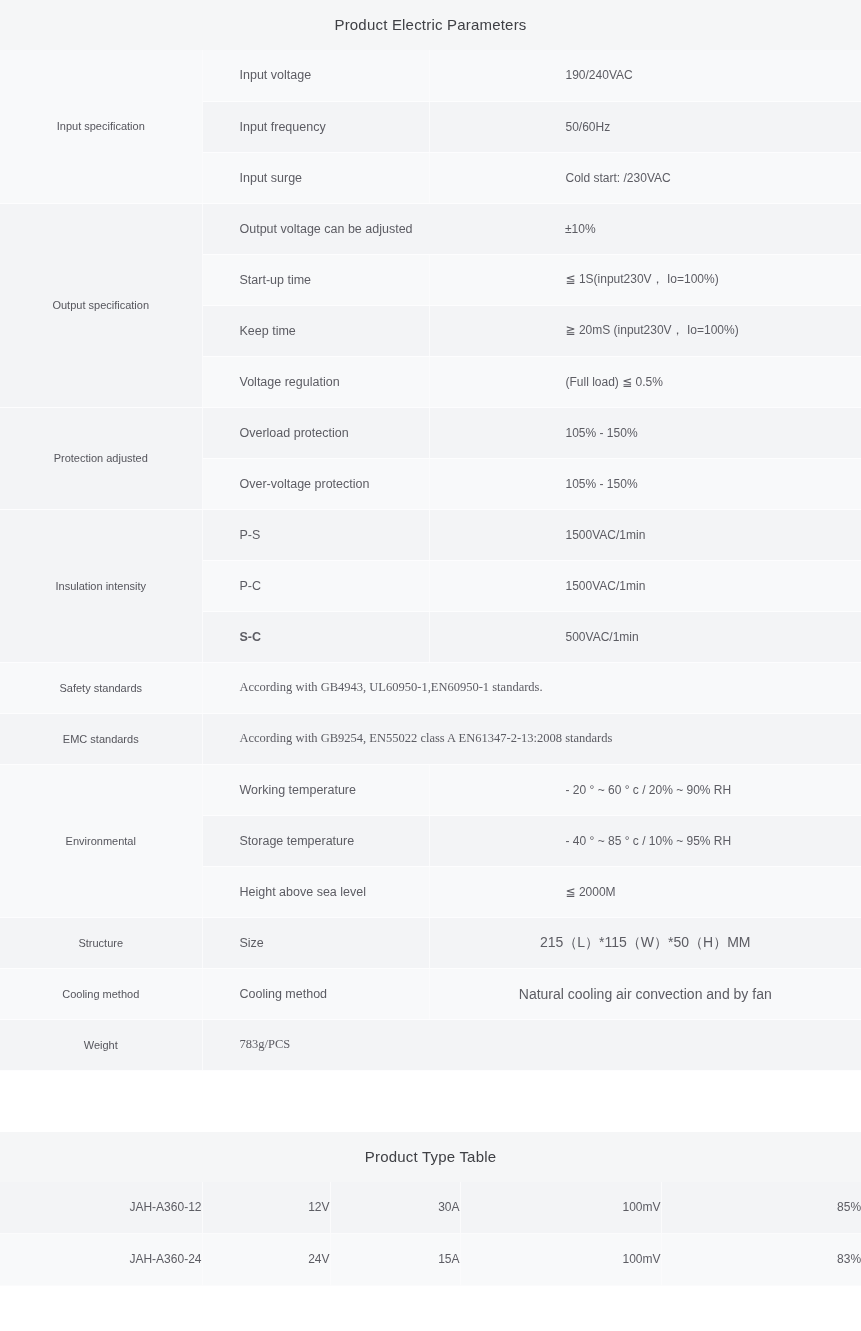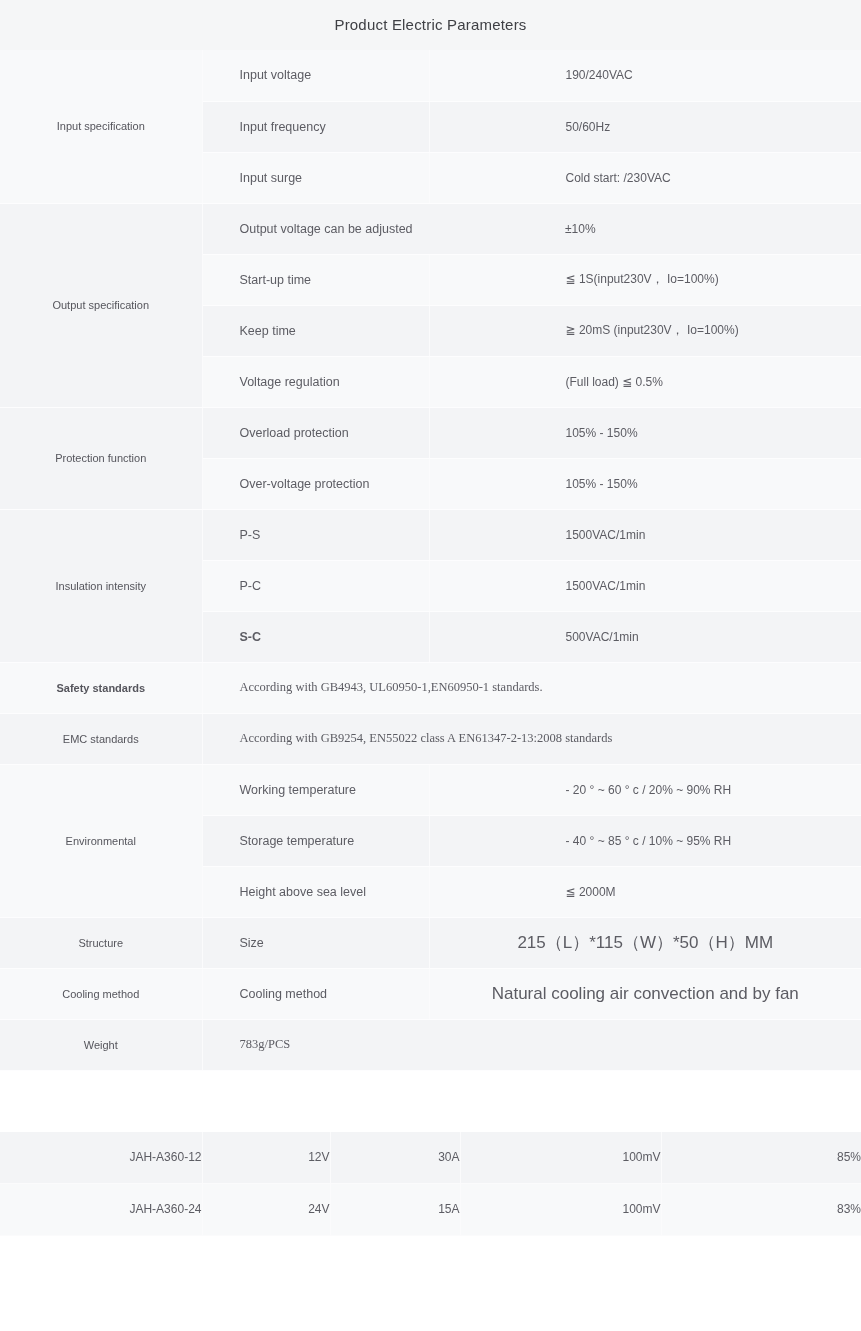--- a/index.html
+++ b/index.html
@@ -72,21 +72,21 @@
     white-space: nowrap;
   }
   .c-value {
     text-align: left;
     padding-left: 136px !important;
     font-size: 12px;
     color: #5c5c63;
   }
   .c-value-center {
     text-align: center;
-    font-size: 17px;
+    font-size: 14px;
     color: #5c5c63;
   }
   .c-span {
     text-align: left;
     padding-left: 37px !important;
     font-size: 12.5px;
     color: #5c5c63;
     font-family: Liberation Serif, serif;
   }
 
@@ -168,21 +168,21 @@
       <tr class="r-dark">
         <td class="cell c-param div-b" style="height:51px;">Keep time</td>
         <td class="cell c-value div-b">≧ 20mS (input230V， Io=100%)</td>
       </tr>
       <tr class="r-light">
         <td class="cell c-param div-b" style="height:51px;">Voltage regulation</td>
         <td class="cell c-value div-b">(Full load) ≦ 0.5%</td>
       </tr>
 
       <tr class="r-dark">
-        <td class="cell c-group div-b" rowspan="2" style="height:51px;">Protection function</td>
+        <td class="cell c-group div-b" rowspan="2" style="height:51px;">Protection adjusted</td>
         <td class="cell c-param div-b" style="height:51px;">Overload protection</td>
         <td class="cell c-value div-b">105% - 150%</td>
       </tr>
       <tr class="r-light">
         <td class="cell c-param div-b" style="height:51px;">Over-voltage protection</td>
         <td class="cell c-value div-b">105% - 150%</td>
       </tr>
 
       <tr class="r-dark">
         <td class="cell c-group div-b" rowspan="3" style="height:51px;">Insulation intensity</td>
@@ -192,21 +192,21 @@
       <tr class="r-light">
         <td class="cell c-param div-b" style="height:51px;">P-C</td>
         <td class="cell c-value div-b">1500VAC/1min</td>
       </tr>
       <tr class="r-dark">
         <td class="cell c-param div-b" style="height:51px;font-weight:bold;">S-C</td>
         <td class="cell c-value div-b">500VAC/1min</td>
       </tr>
 
       <tr class="r-light">
-        <td class="cell c-group div-b" style="height:51px;font-weight:bold;">Safety standards</td>
+        <td class="cell c-group div-b" style="height:51px;">Safety standards</td>
         <td class="cell c-span div-b" colspan="2">According with GB4943, UL60950-1,EN60950-1 standards.</td>
       </tr>
 
       <tr class="r-dark">
         <td class="cell c-group div-b" style="height:51px;">EMC standards</td>
         <td class="cell c-span div-b" colspan="2">According with GB9254, EN55022 class A EN61347-2-13:2008 standards</td>
       </tr>
 
       <tr class="r-light">
         <td class="cell c-group div-b" rowspan="3" style="height:51px;">Environmental</td>
@@ -245,20 +245,23 @@
 
   <table class="type-table">
     <colgroup>
       <col style="width:202px">
       <col style="width:128px">
       <col style="width:130px">
       <col style="width:201px">
       <col style="width:200px">
     </colgroup>
     <tbody>
+      <tr>
+        <td class="table-title" colspan="5">Product Type Table</td>
+      </tr>
       <tr class="r-dark">
         <td class="t-cell">JAH-A360-12</td>
         <td class="t-cell">12V</td>
         <td class="t-cell">30A</td>
         <td class="t-cell">100mV</td>
         <td class="t-cell last">85%</td>
       </tr>
       <tr class="r-light">
         <td class="t-cell">JAH-A360-24</td>
         <td class="t-cell">24V</td>

